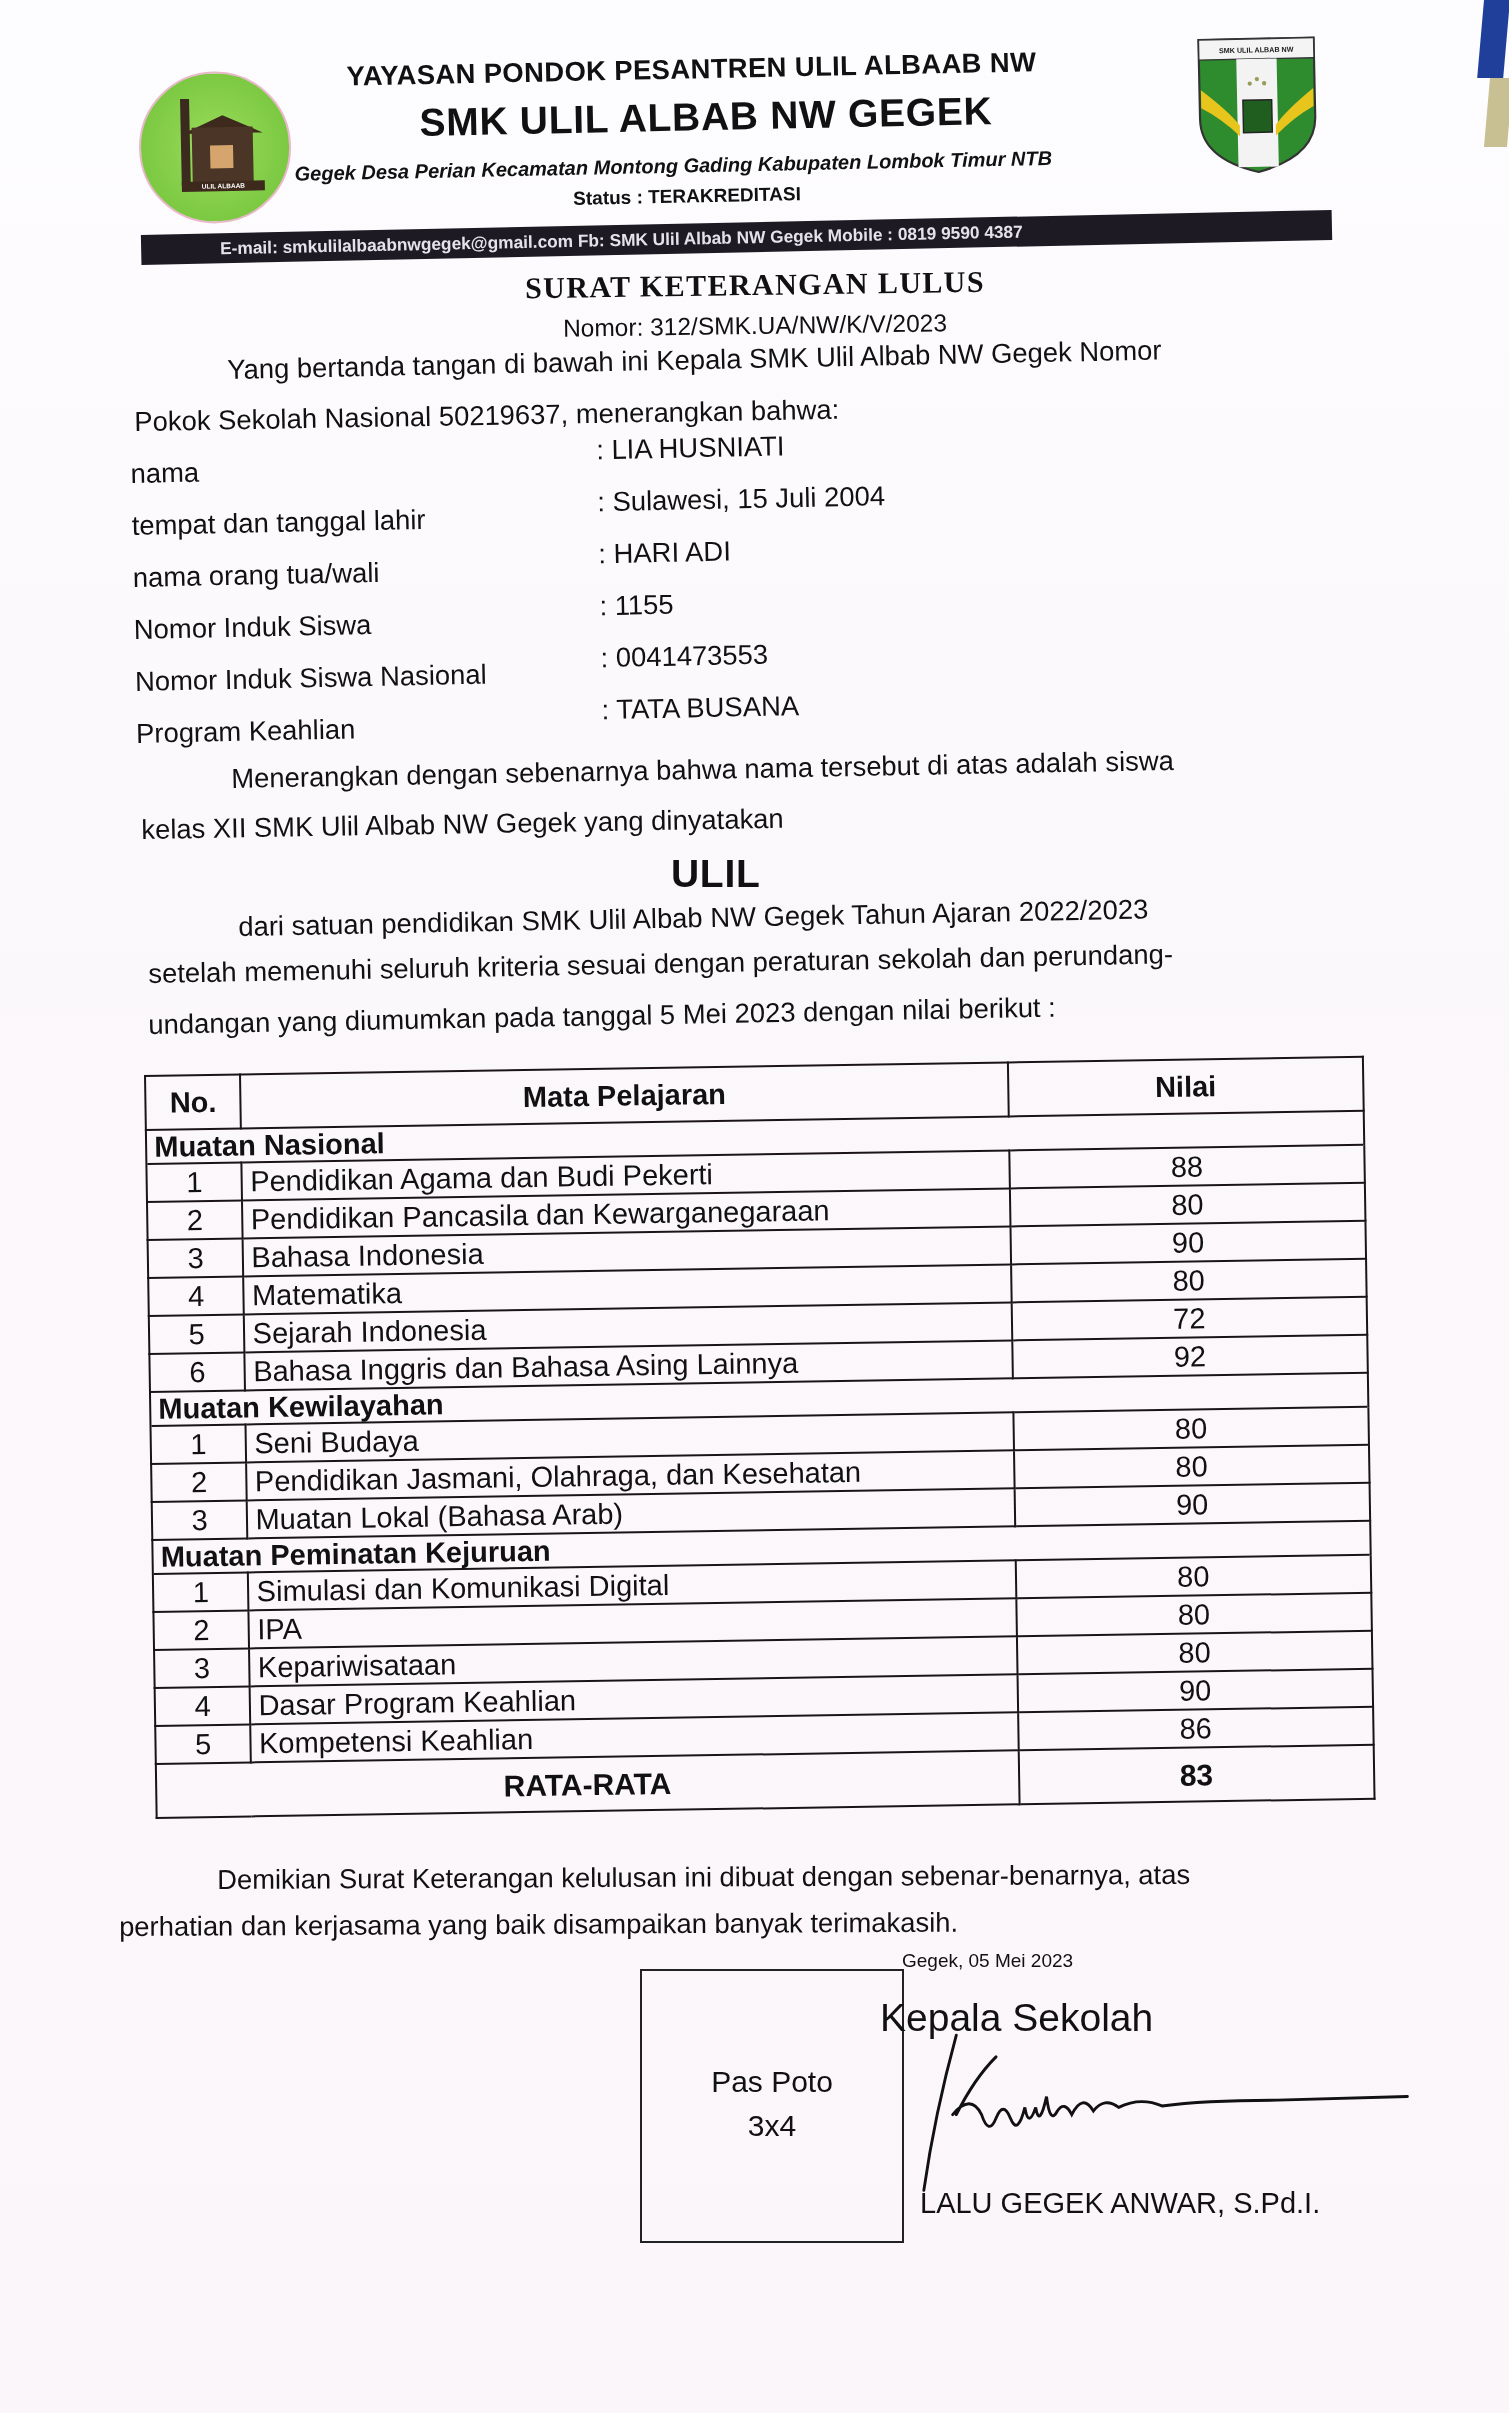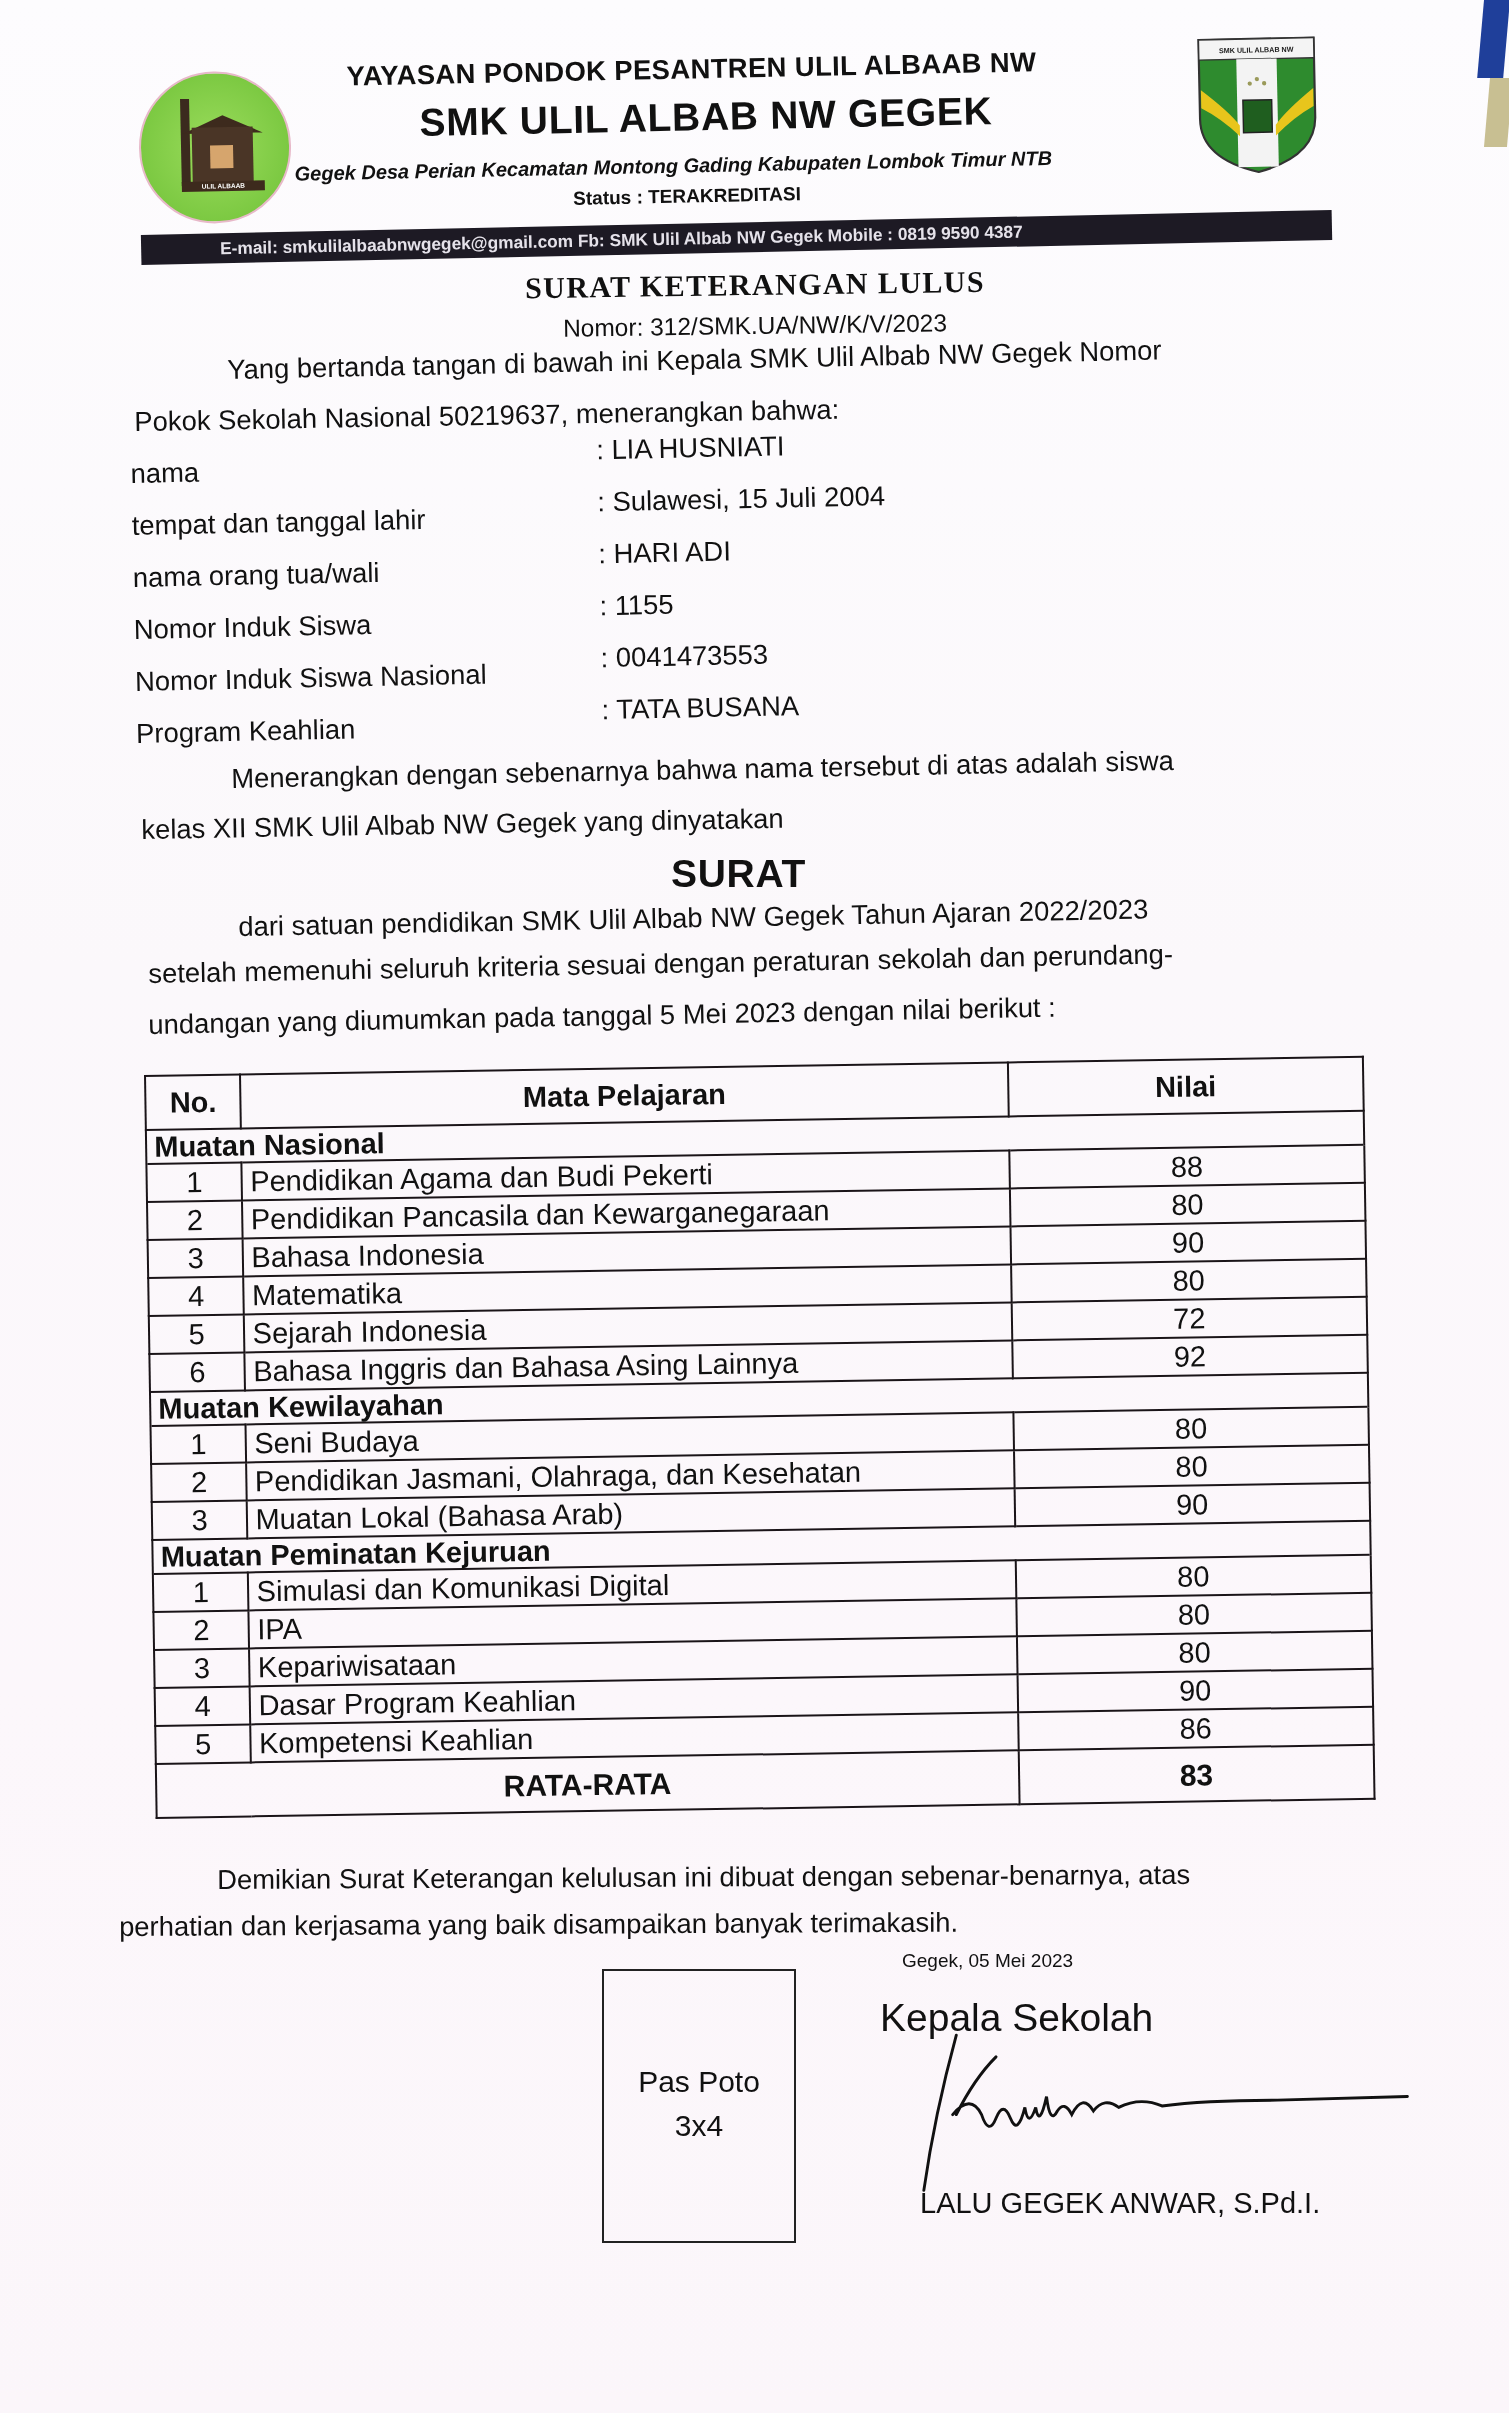--- a/index.html
+++ b/index.html
@@ -51,21 +51,21 @@
   td, th { border:2.2px solid #1a1418; padding:0 7.2px; height:36px; line-height:35px; }
   th { font-weight:bold; height:52px; }
   .c-no { width:79px; text-align:center; }
   .c-val { width:339px; text-align:center; }
   .section td { font-weight:bold; border-bottom-width:1.4px; height:32px; line-height:32px; }
   .avg td { font-weight:bold; height:52px; font-size:30px; }
 
   .closing-1 { left:217px; top:1862px; transform:rotate(-0.3deg); }
   .closing-2 { left:119px; top:1909px; transform:rotate(-0.3deg); }
 
-  .photo-box { position:absolute; left:602px; top:1969px; width:194px; height:274px; border:2.2px solid #222; box-sizing:border-box; text-align:center; font-size:30px; }
+  .photo-box { position:absolute; left:640px; top:1969px; width:264px; height:274px; border:2.2px solid #222; box-sizing:border-box; text-align:center; font-size:30px; }
   .photo-box .p1 { margin-top:94px; }
   .photo-box .p2 { margin-top:10px; }
   .sign-place { position:absolute; left:902px; top:1950px; font-size:19px; }
   .sign-title { position:absolute; left:880px; top:1996px; font-size:39px; }
   .signature { position:absolute; left:902px; top:2028px; width:520px; height:166px; }
   .sign-name { position:absolute; left:920px; top:2187px; font-size:29px; }
 </style>
 </head>
 <body>
 
@@ -127,21 +127,21 @@
     <span class="val">: 0041473553</span>
   </div>
   <div class="field">
     <span class="lbl">Program Keahlian</span>
     <span class="val">: TATA BUSANA</span>
   </div>
 </div>
 
 <div class="para stmt-1">Menerangkan dengan sebenarnya bahwa nama tersebut di atas adalah siswa</div>
 <div class="para stmt-2">kelas XII SMK Ulil Albab NW Gegek yang dinyatakan</div>
-<div class="lulus">SURAT</div>
+<div class="lulus">ULIL</div>
 <div class="para dari-1">dari satuan pendidikan SMK Ulil Albab NW Gegek Tahun Ajaran 2022/2023</div>
 <div class="para dari-2">setelah memenuhi seluruh kriteria sesuai dengan peraturan sekolah dan perundang-</div>
 <div class="para dari-3">undangan yang diumumkan pada tanggal 5 Mei 2023 dengan nilai berikut :</div>
 
 <div class="grades">
   <table>
     <thead>
       <tr>
         <th class="c-no">No.</th>
         <th>Mata Pelajaran</th>

